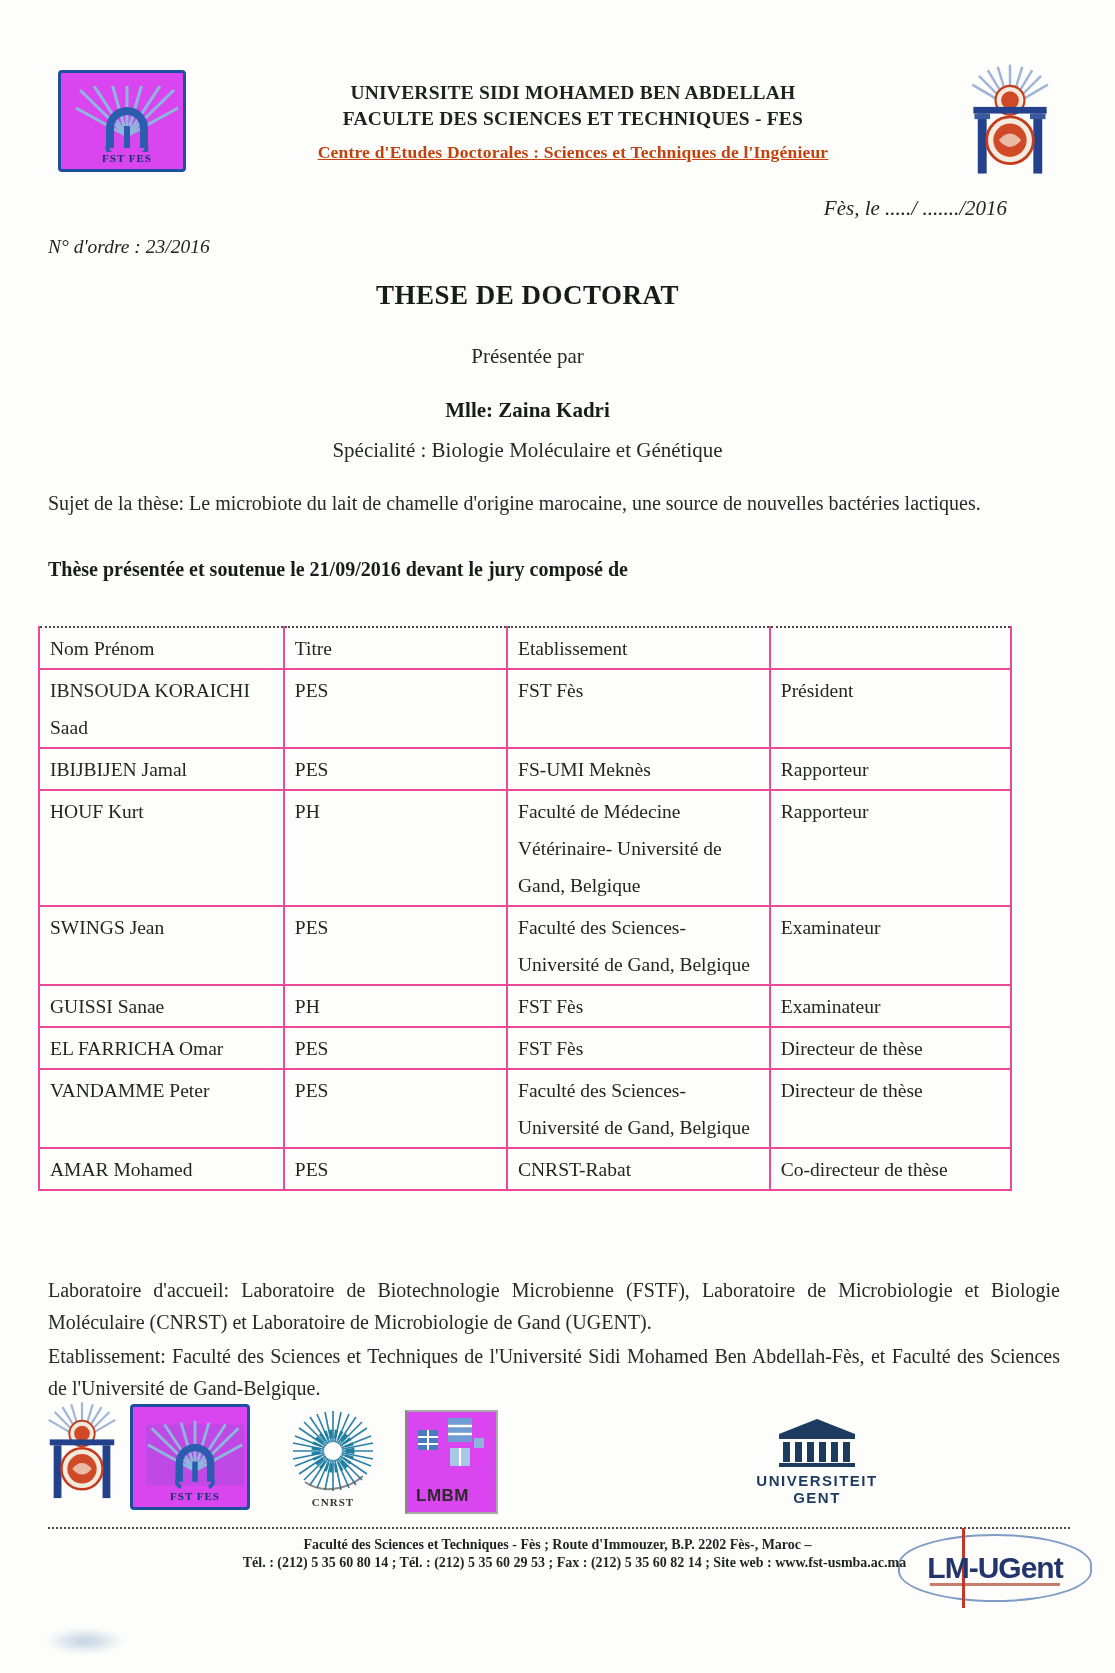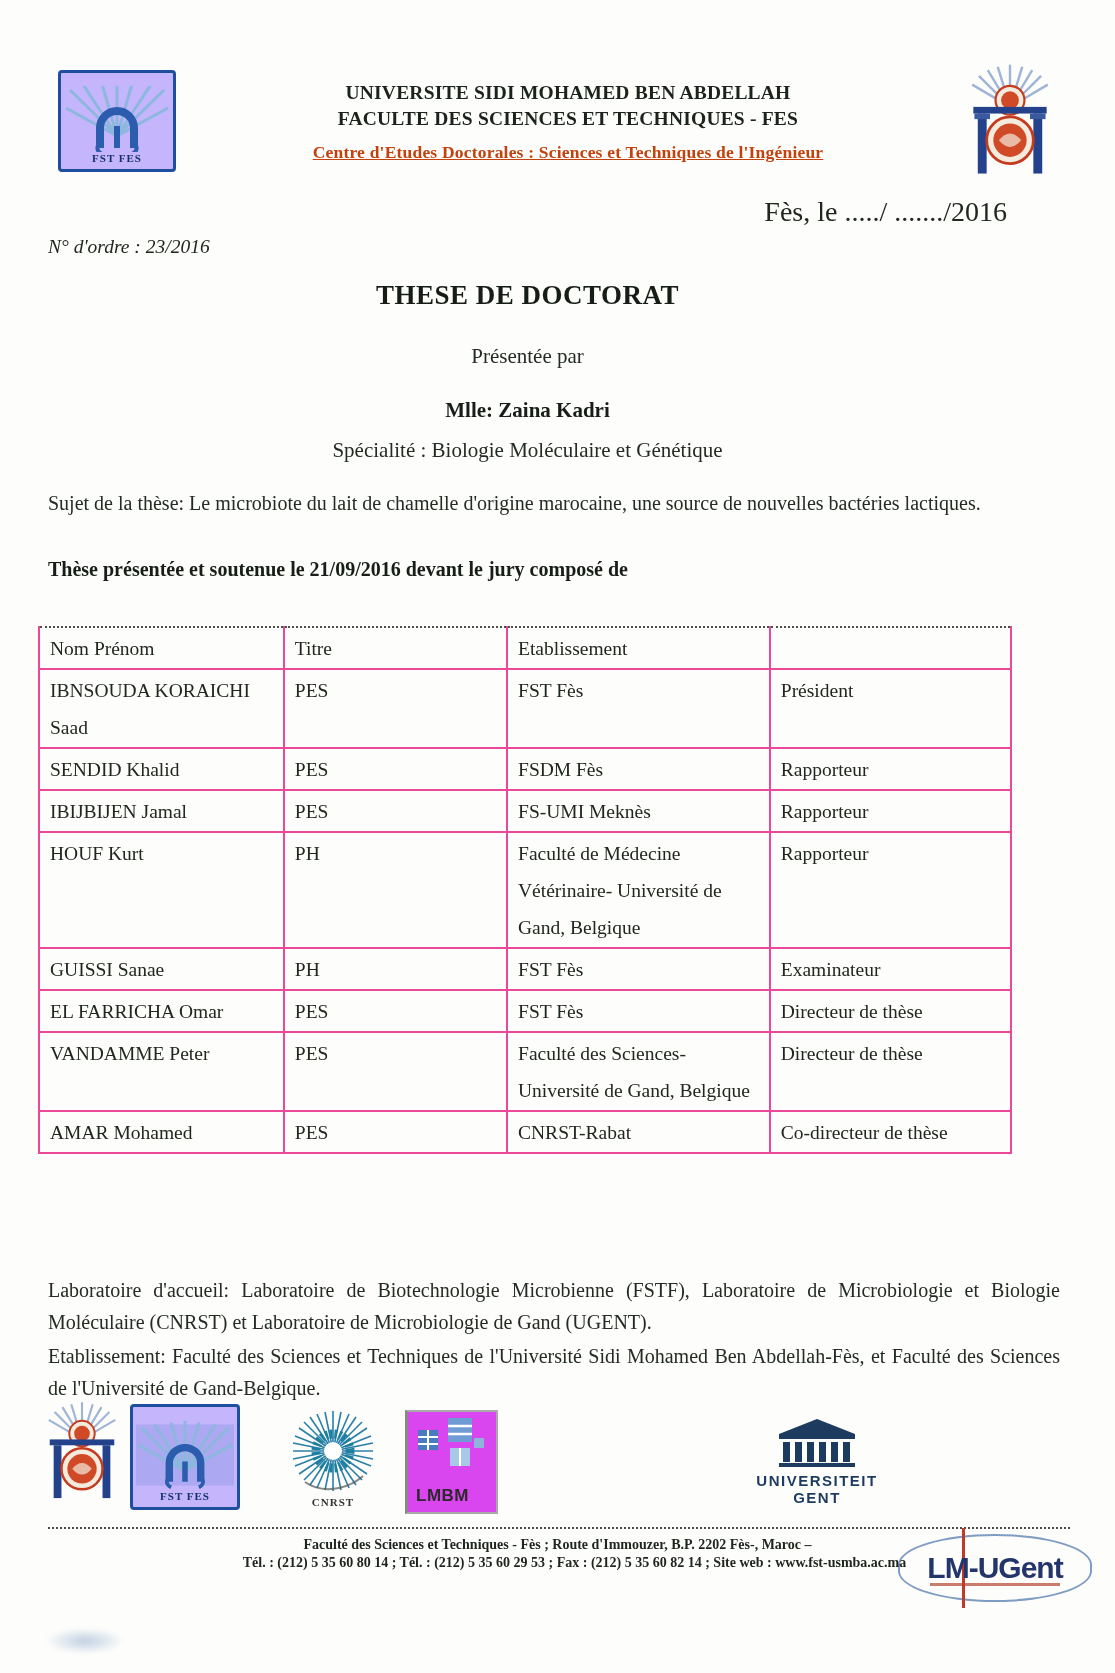--- a/index.html
+++ b/index.html
@@ -10,25 +10,25 @@
     background:#fdfdfb;
     font-family:"Liberation Serif","DejaVu Serif",serif;
     color:#242b24;
     overflow:hidden;
   }
   
   .hdr{position:absolute;top:70px;left:58px;right:55px;display:flex;align-items:flex-start;}
   .hdr-center{flex:1;text-align:center;padding-top:10px;}
   .hdr-l1,.hdr-l2{font-weight:bold;font-size:19.5px;letter-spacing:.2px;color:#1c231c;line-height:1.35;}
   .hdr-l3{font-weight:bold;font-size:17.5px;color:#c2410c;text-decoration:underline;margin-top:9px;letter-spacing:.2px;}
-  .fstfes-box{width:112px;height:96px;border:3px solid #1d4f9e;border-radius:4px;background:#c4b5fd;display:flex;flex-direction:column;align-items:center;justify-content:flex-end;position:relative;overflow:hidden;}
+  .fstfes-box{width:112px;height:96px;border:3px solid #1d4f9e;border-radius:4px;background:#d946ef;display:flex;flex-direction:column;align-items:center;justify-content:flex-end;position:relative;overflow:hidden;padding-left:10px;}
   .fstfes-label{font-size:11px;font-weight:bold;color:#14306e;letter-spacing:1px;margin-bottom:5px;z-index:2;}
   .usmba-top{width:100px;height:128px;margin-top:-6px;}
   
-  .date-line{position:absolute;top:196px;right:108px;font-size:28px;color:#20271f;}
+  .date-line{position:absolute;top:196px;right:108px;font-size:21px;color:#20271f;font-style:italic;}
   .order-line{position:absolute;top:236px;left:48px;font-size:19.5px;font-style:italic;color:#20271f;}
   
   .title{position:absolute;top:280px;left:0;right:60px;text-align:center;font-size:27px;font-weight:bold;color:#161d16;letter-spacing:.5px;}
   .presented{position:absolute;top:344px;left:0;right:60px;text-align:center;font-size:21px;}
   .candidate{position:absolute;top:398px;left:0;right:60px;text-align:center;font-size:21px;font-weight:bold;color:#171e17;}
   .specialty{position:absolute;top:438px;left:0;right:60px;text-align:center;font-size:21px;}
   
   .subject{position:absolute;top:488px;left:48px;right:58px;font-size:20px;line-height:1.55;}
   .jury-intro{position:absolute;top:558px;left:48px;right:58px;font-size:20px;font-weight:bold;color:#171d17;}
   
@@ -142,38 +142,39 @@
     </thead>
     <tbody>
       <tr>
         <td>IBNSOUDA KORAICHI
 Saad</td>
         <td>PES</td>
         <td>FST Fès</td>
         <td>Président</td>
       </tr>
       <tr>
-        <td>SENDID Khalid</td>
-        <td>PES</td>
-        <td>FSDM Fès</td>
-        <td>Rapporteur</td>
-      </tr>
-      <tr>
         <td>IBIJBIJEN Jamal</td>
         <td>PES</td>
         <td>FS-UMI Meknès</td>
         <td>Rapporteur</td>
       </tr>
       <tr>
         <td>HOUF Kurt</td>
         <td>PH</td>
         <td>Faculté de Médecine
 Vétérinaire- Université de
 Gand, Belgique</td>
         <td>Rapporteur</td>
+      </tr>
+      <tr>
+        <td>SWINGS Jean</td>
+        <td>PES</td>
+        <td>Faculté des Sciences-
+Université de Gand, Belgique</td>
+        <td>Examinateur</td>
       </tr>
       <tr>
         <td>GUISSI Sanae</td>
         <td>PH</td>
         <td>FST Fès</td>
         <td>Examinateur</td>
       </tr>
       <tr>
         <td>EL FARRICHA Omar</td>
         <td>PES</td>

